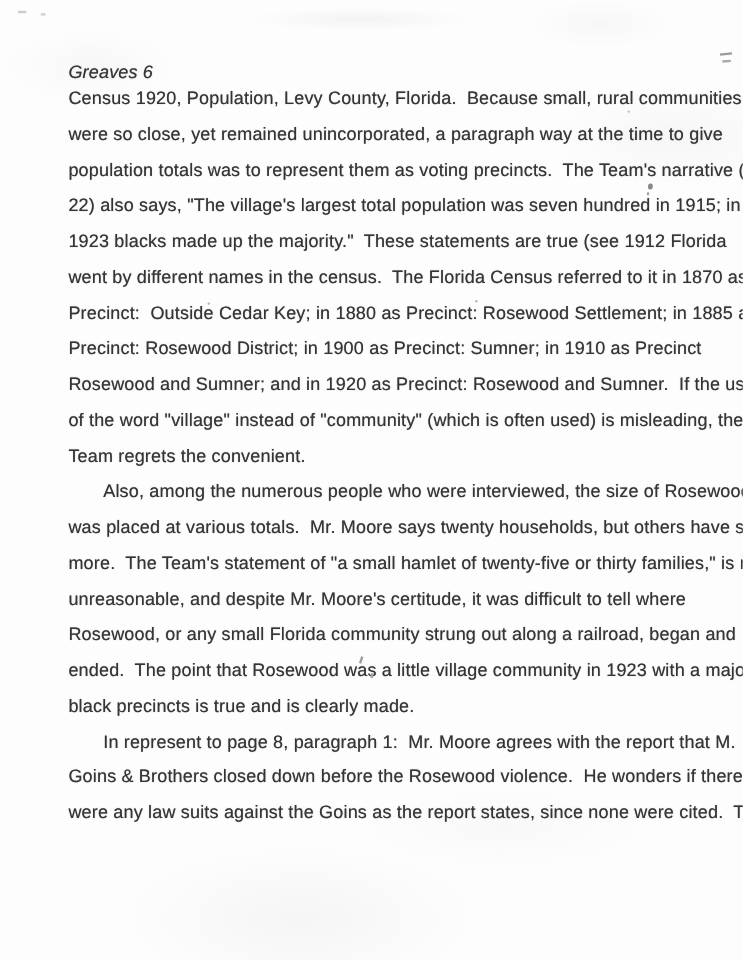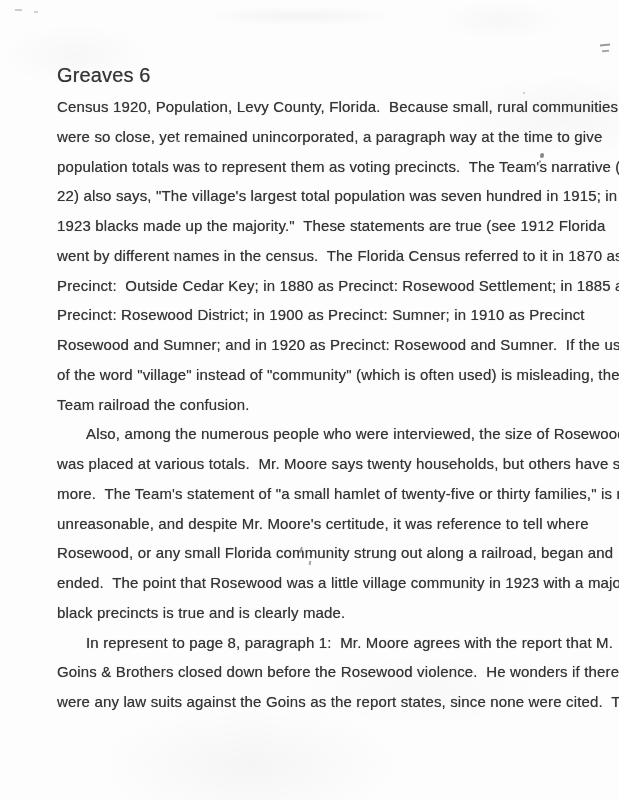--- a/index.html
+++ b/index.html
@@ -19,30 +19,31 @@
       radial-gradient(ellipse 220px 90px at 250px 765px, rgba(0,0,0,0.030), transparent 70%),
       radial-gradient(ellipse 110px 45px at 75px 55px, rgba(0,0,0,0.022), transparent 70%),
       radial-gradient(ellipse 90px 30px at 500px 20px, rgba(0,0,0,0.025), transparent 70%),
       radial-gradient(ellipse 180px 50px at 420px 690px, rgba(0,0,0,0.02), transparent 70%);
     font-family: "Liberation Sans", "DejaVu Sans", sans-serif;
     color: #353535;
   }
   .header {
     position: absolute;
     left: 57px;
-    top: 64px;
-    font-size: 20px;
+    top: 52px;
+    font-size: 15px;
     letter-spacing: 0.15px;
     white-space: pre;
     text-shadow: 0 0 0.7px rgba(70,70,70,0.75);
+    font-style: italic;
   }
   .body-text {
     position: absolute;
     left: 57px;
-    top: 92px;
+    top: 68px;
     width: 540px;
   }
   .line {
     height: 29.75px;
     line-height: 29.75px;
     font-size: 15px;
     letter-spacing: 0.15px;
     white-space: pre;
     text-shadow: 0 0 0.7px rgba(70,70,70,0.75);
   }
@@ -77,25 +78,25 @@
     <div class="line">Census 1920, Population, Levy County, Florida.  Because small, rural communities</div>
     <div class="line">were so close, yet remained unincorporated, a paragraph way at the time to give</div>
     <div class="line">population totals was to represent them as voting precincts.  The Team's narrative (p.</div>
     <div class="line">22) also says, "The village's largest total population was seven hundred in 1915; in</div>
     <div class="line">1923 blacks made up the majority."  These statements are true (see 1912 Florida</div>
     <div class="line">went by different names in the census.  The Florida Census referred to it in 1870 as</div>
     <div class="line">Precinct:  Outside Cedar Key; in 1880 as Precinct: Rosewood Settlement; in 1885 as</div>
     <div class="line">Precinct: Rosewood District; in 1900 as Precinct: Sumner; in 1910 as Precinct</div>
     <div class="line">Rosewood and Sumner; and in 1920 as Precinct: Rosewood and Sumner.  If the use</div>
     <div class="line">of the word "village" instead of "community" (which is often used) is misleading, the</div>
-    <div class="line">Team railroad the confusion.</div>
+    <div class="line">Team regrets the convenient.</div>
     <div class="line indent">Also, among the numerous people who were interviewed, the size of Rosewood</div>
     <div class="line">was placed at various totals.  Mr. Moore says twenty households, but others have said</div>
     <div class="line">more.  The Team's statement of "a small hamlet of twenty-five or thirty families," is not</div>
-    <div class="line">unreasonable, and despite Mr. Moore's certitude, it was reference to tell where</div>
+    <div class="line">unreasonable, and despite Mr. Moore's certitude, it was difficult to tell where</div>
     <div class="line">Rosewood, or any small Florida community strung out along a railroad, began and</div>
     <div class="line">ended.  The point that Rosewood was a little village community in 1923 with a majority</div>
     <div class="line">black precincts is true and is clearly made.</div>
     <div class="line indent">In represent to page 8, paragraph 1:  Mr. Moore agrees with the report that M.</div>
     <div class="line">Goins &amp; Brothers closed down before the Rosewood violence.  He wonders if there</div>
     <div class="line">were any law suits against the Goins as the report states, since none were cited.  The</div>
   </div>
 
   <div class="artifact a-dash1"></div>
   <div class="artifact a-dash2"></div>

